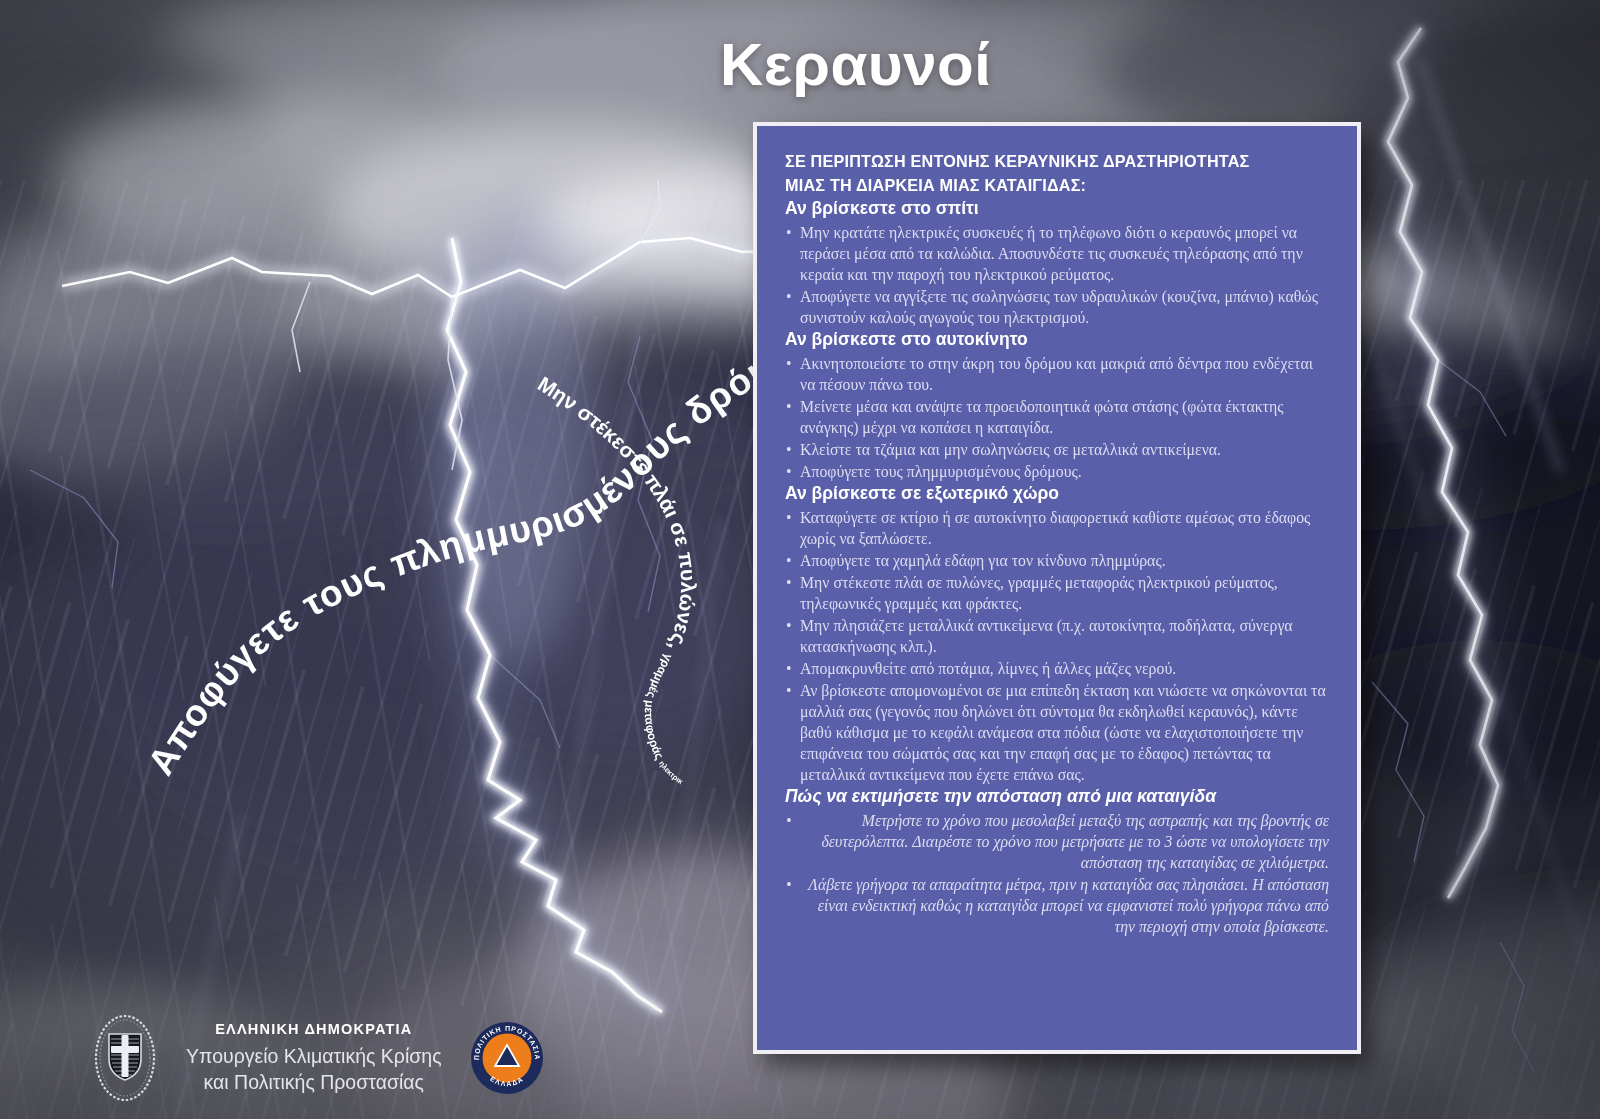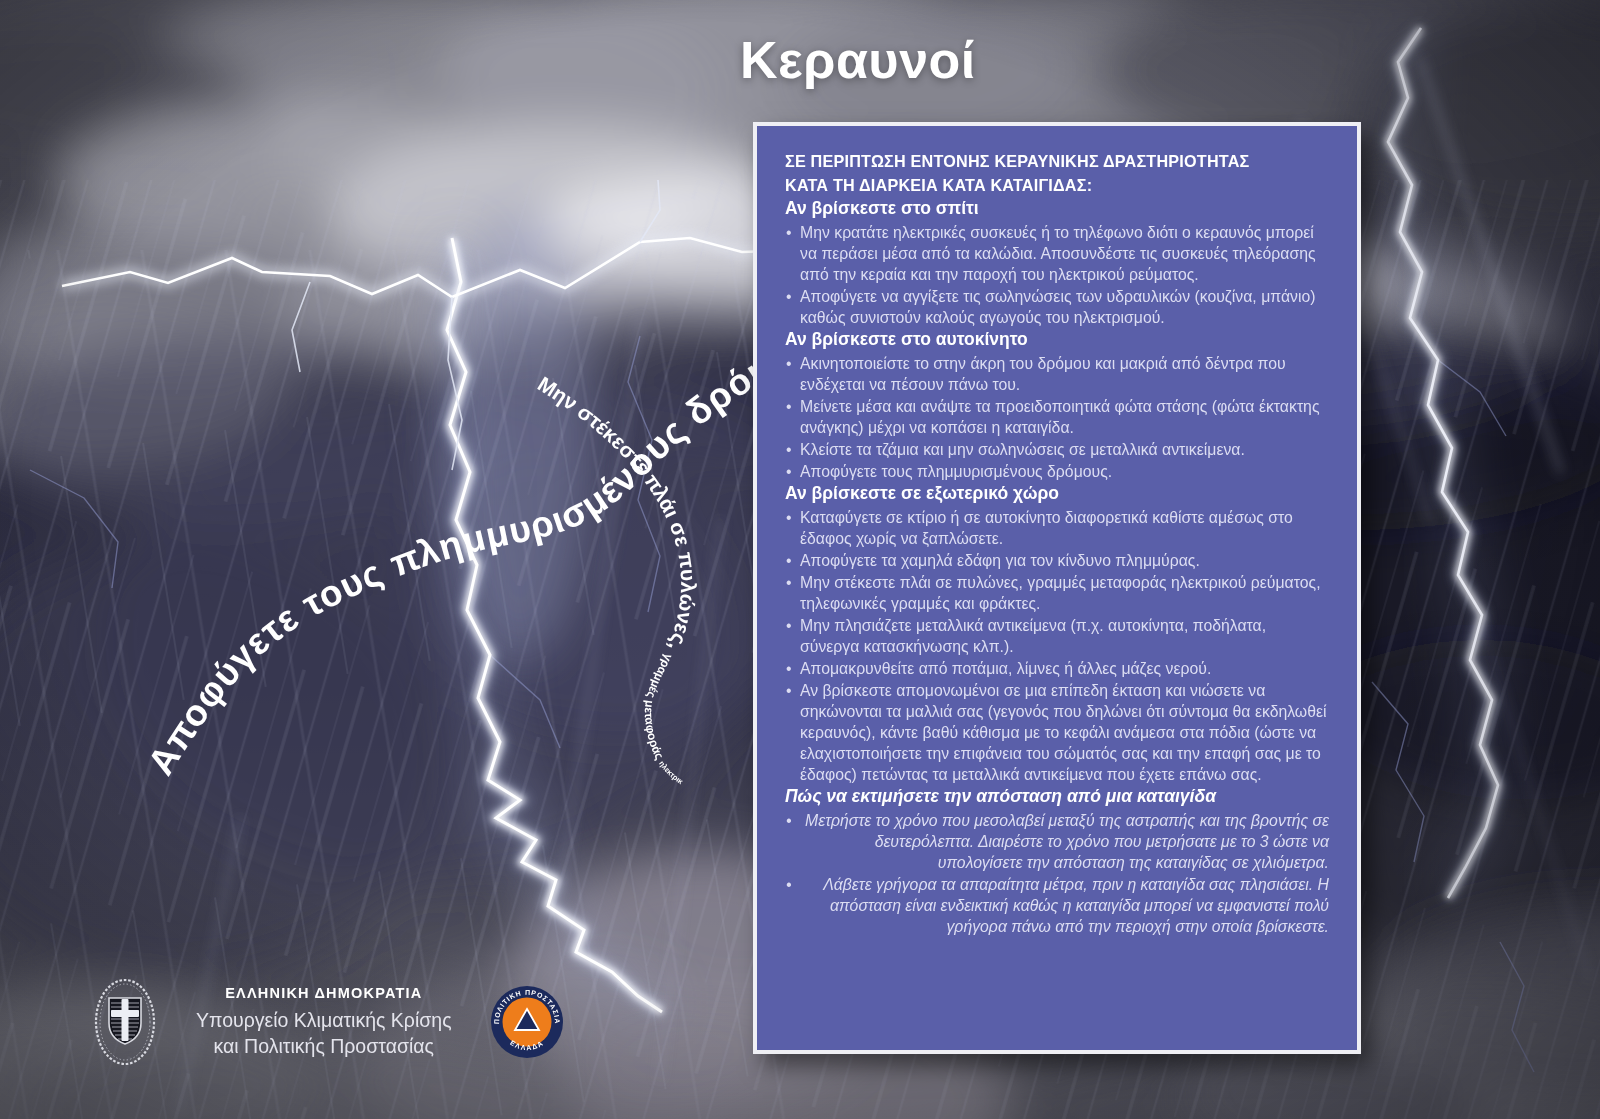--- a/index.html
+++ b/index.html
@@ -1,40 +1,40 @@
 <!DOCTYPE html>
 <html style="--panel-bg: #5a5fa9; --panel-border: #efeff4; --heading-text: #ffffff; --body-text: #dcddf2; --title-text: #ffffff; --logo-orange: #ee7d1b; --logo-navy: #1c2a5c;"><head>
 <meta charset="utf-8">
 <style>
   html,body{margin:0;padding:0;background:#1c1c26;}
   .poster{position:relative;width:1600px;height:1119px;overflow:hidden;
           font-family:"Liberation Sans","DejaVu Sans",sans-serif;}
   .bg{position:absolute;left:0;top:0;width:1600px;height:1119px;display:block;}
 
-  .poster-title{position:absolute;left:740px;top:30px;
-    font-size:52px;font-weight:bold;color:var(--title-text,#ffffff);
+  .poster-title{position:absolute;left:720px;top:30px;
+    font-size:60px;font-weight:bold;color:var(--title-text,#ffffff);
     letter-spacing:0.5px;text-shadow:0 2px 8px rgba(0,0,0,.35);}
 
   .panel{position:absolute;left:753px;top:122px;width:608px;height:932px;
     box-sizing:border-box;background:var(--panel-bg,#5a5fa9);
     border:4px solid var(--panel-border,#efeff4);
     box-shadow:10px 12px 22px rgba(0,0,0,.5);
     padding:24px 28px;color:var(--body-text,#dcddf2);}
   .panel .intro{margin:0;max-width:505px;color:var(--heading-text,#ffffff);
     font-weight:bold;font-size:16.2px;line-height:1.48;letter-spacing:.2px;}
   .section{}
   .section h3{margin:0 0 3px 0;font-size:17.5px;font-weight:bold;
     color:var(--heading-text,#ffffff);}
   .section ul{margin:0;padding:0;list-style:none;font-size:15.8px;line-height:1.33;}
-  .section li{position:relative;padding-left:15px;margin-bottom:1px;}
+  .section li{position:relative;padding-left:15px;margin-bottom:1px;font-family:Liberation Serif, serif;}
   .section li::before{content:"\2022";position:absolute;left:1px;top:0;}
   .section.italic h3{font-style:italic;}
   .section.italic li{font-style:italic;text-align:right;}
 
-  .footer{position:absolute;left:92px;top:976px;display:flex;align-items:center;gap:38px;}
+  .footer{position:absolute;left:92px;top:1012px;display:flex;align-items:center;gap:28px;}
   .gov-text{text-align:center;color:#e9e9f0;}
   .gov-state{font-size:14.5px;font-weight:bold;letter-spacing:1.2px;color:#ffffff;margin:0 0 6px 0;}
   .gov-min{font-size:19.5px;line-height:1.35;color:#e4e4ec;margin:0;}
 </style>
 </head>
 <body>
 
 <div class="poster">
 
   <svg class="bg" viewBox="0 0 1600 1119" xmlns="http://www.w3.org/2000/svg">
@@ -178,21 +178,21 @@
       </text>
       <text font-weight="bold">
         <textPath href="#curve2"><tspan font-size="21">Μην στέκεστε πλάι σε πυλώνες, </tspan><tspan font-size="12">γραμμές μεταφοράς </tspan><tspan font-size="7.5">ηλεκτρικού ρεύματος.</tspan></textPath>
       </text>
     </g>
   </svg>
 
   <div class="poster-title">Κεραυνοί</div>
 
   <div class="panel">
-    <p class="intro">ΣΕ ΠΕΡΙΠΤΩΣΗ ΕΝΤΟΝΗΣ ΚΕΡΑΥΝΙΚΗΣ ΔΡΑΣΤΗΡΙΟΤΗΤΑΣ ΚΑΤΑ ΤΗ ΔΙΑΡΚΕΙΑ ΚΑΤΑ ΚΑΤΑΙΓΙΔΑΣ:</p>
+    <p class="intro">ΣΕ ΠΕΡΙΠΤΩΣΗ ΕΝΤΟΝΗΣ ΚΕΡΑΥΝΙΚΗΣ ΔΡΑΣΤΗΡΙΟΤΗΤΑΣ ΜΙΑΣ ΤΗ ΔΙΑΡΚΕΙΑ ΜΙΑΣ ΚΑΤΑΙΓΙΔΑΣ:</p>
     <div id="sections">
         <div class="section">
           <h3>Αν βρίσκεστε στο σπίτι</h3>
           <ul>
             <li>Μην κρατάτε ηλεκτρικές συσκευές ή το τηλέφωνο διότι ο κεραυνός μπορεί να περάσει μέσα από τα καλώδια. Αποσυνδέστε τις συσκευές τηλεόρασης από την κεραία και την παροχή του ηλεκτρικού ρεύματος.</li>
             <li>Αποφύγετε να αγγίξετε τις σωληνώσεις των υδραυλικών (κουζίνα, μπάνιο) καθώς συνιστούν καλούς αγωγούς του ηλεκτρισμού.</li>
           </ul>
         </div>
         <div class="section">
           <h3>Αν βρίσκεστε στο αυτοκίνητο</h3>

